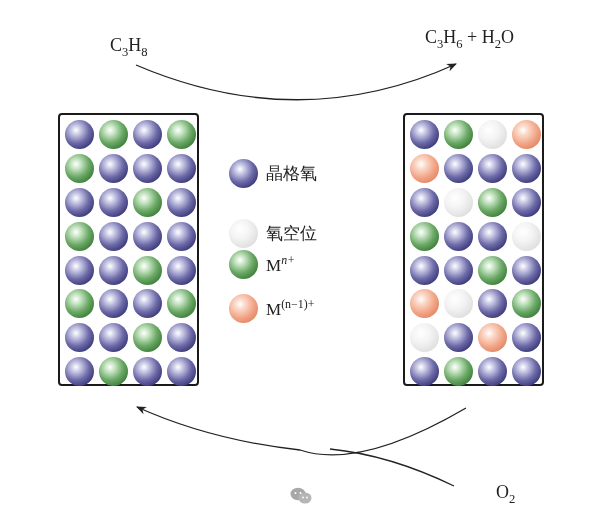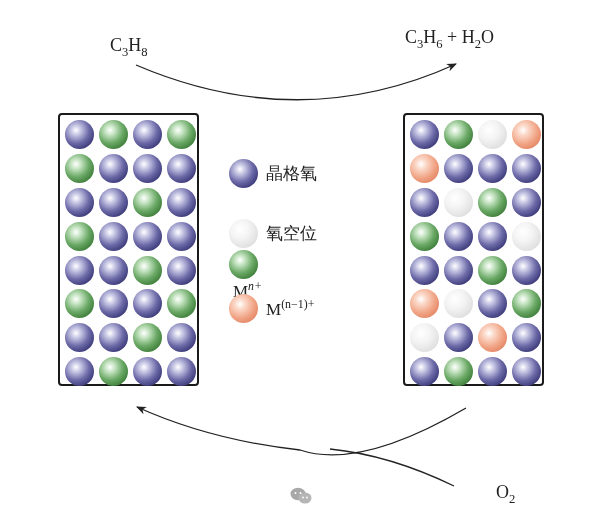--- a/index.html
+++ b/index.html
@@ -29,21 +29,21 @@
       <path d="M0,0 L10,4 L0,8 L3,4 Z" fill="#222"></path>
     </marker>
   </defs>
   <path d="M136,65 Q300,135 456,64" fill="none" stroke="#222" stroke-width="1.3" marker-end="url(#ah)"></path>
   <path d="M466,408 Q360,470 300,450 Q210,440 137,407" fill="none" stroke="#222" stroke-width="1.3" marker-end="url(#ah)"></path>
   <path d="M454,486 Q390,455 330,449" fill="none" stroke="#222" stroke-width="1.3"></path>
 </svg>
 
 <div class="txt" style="left:110px;top:35px;"><span>C</span><sub>3</sub><span>H</span><sub>8</sub></div>
 
-<div class="txt" style="left:405px;top:27px;"><span>C</span><sub>3</sub><span>H</span><sub>6</sub><span> + </span><span>H</span><sub>2</sub><span>O</span></div>
+<div class="txt" style="left:425px;top:27px;"><span>C</span><sub>3</sub><span>H</span><sub>6</sub><span> + </span><span>H</span><sub>2</sub><span>O</span></div>
 
 <div class="txt" style="left:456px;top:482px;margin-left:40px;"><span>O</span><sub>2</sub></div>
 
 <div class="box" style="left:58px;top:113px;">
   <div class="grid" id="gridL">
       <div class="sp O"></div>
       <div class="sp M"></div>
       <div class="sp O"></div>
       <div class="sp M"></div>
       <div class="sp M"></div>
@@ -115,21 +115,21 @@
 </div>
 
 <div class="legend-item" style="top:159px;">
   <div class="sp O"></div>
   <span class="legend-label">晶格氧</span>
 </div>
 <div class="legend-item" style="top:219px;">
   <div class="sp V"></div>
   <span class="legend-label">氧空位</span>
 </div>
-<div class="legend-item" style="top:250px;flex-direction:column;">
+<div class="legend-item" style="top:250px;">
   <div class="sp M"></div>
   <span class="legend-label latin"><span>M</span><sup><i>n+</i></sup></span>
 </div>
 <div class="legend-item" style="top:294px;">
   <div class="sp R"></div>
   <span class="legend-label latin"><span>M</span><sup>(n−1)+</sup></span>
 </div>
 
 <div class="wm">
   <svg width="22" height="18" viewBox="0 0 22 18" style="margin-right:6px;">

